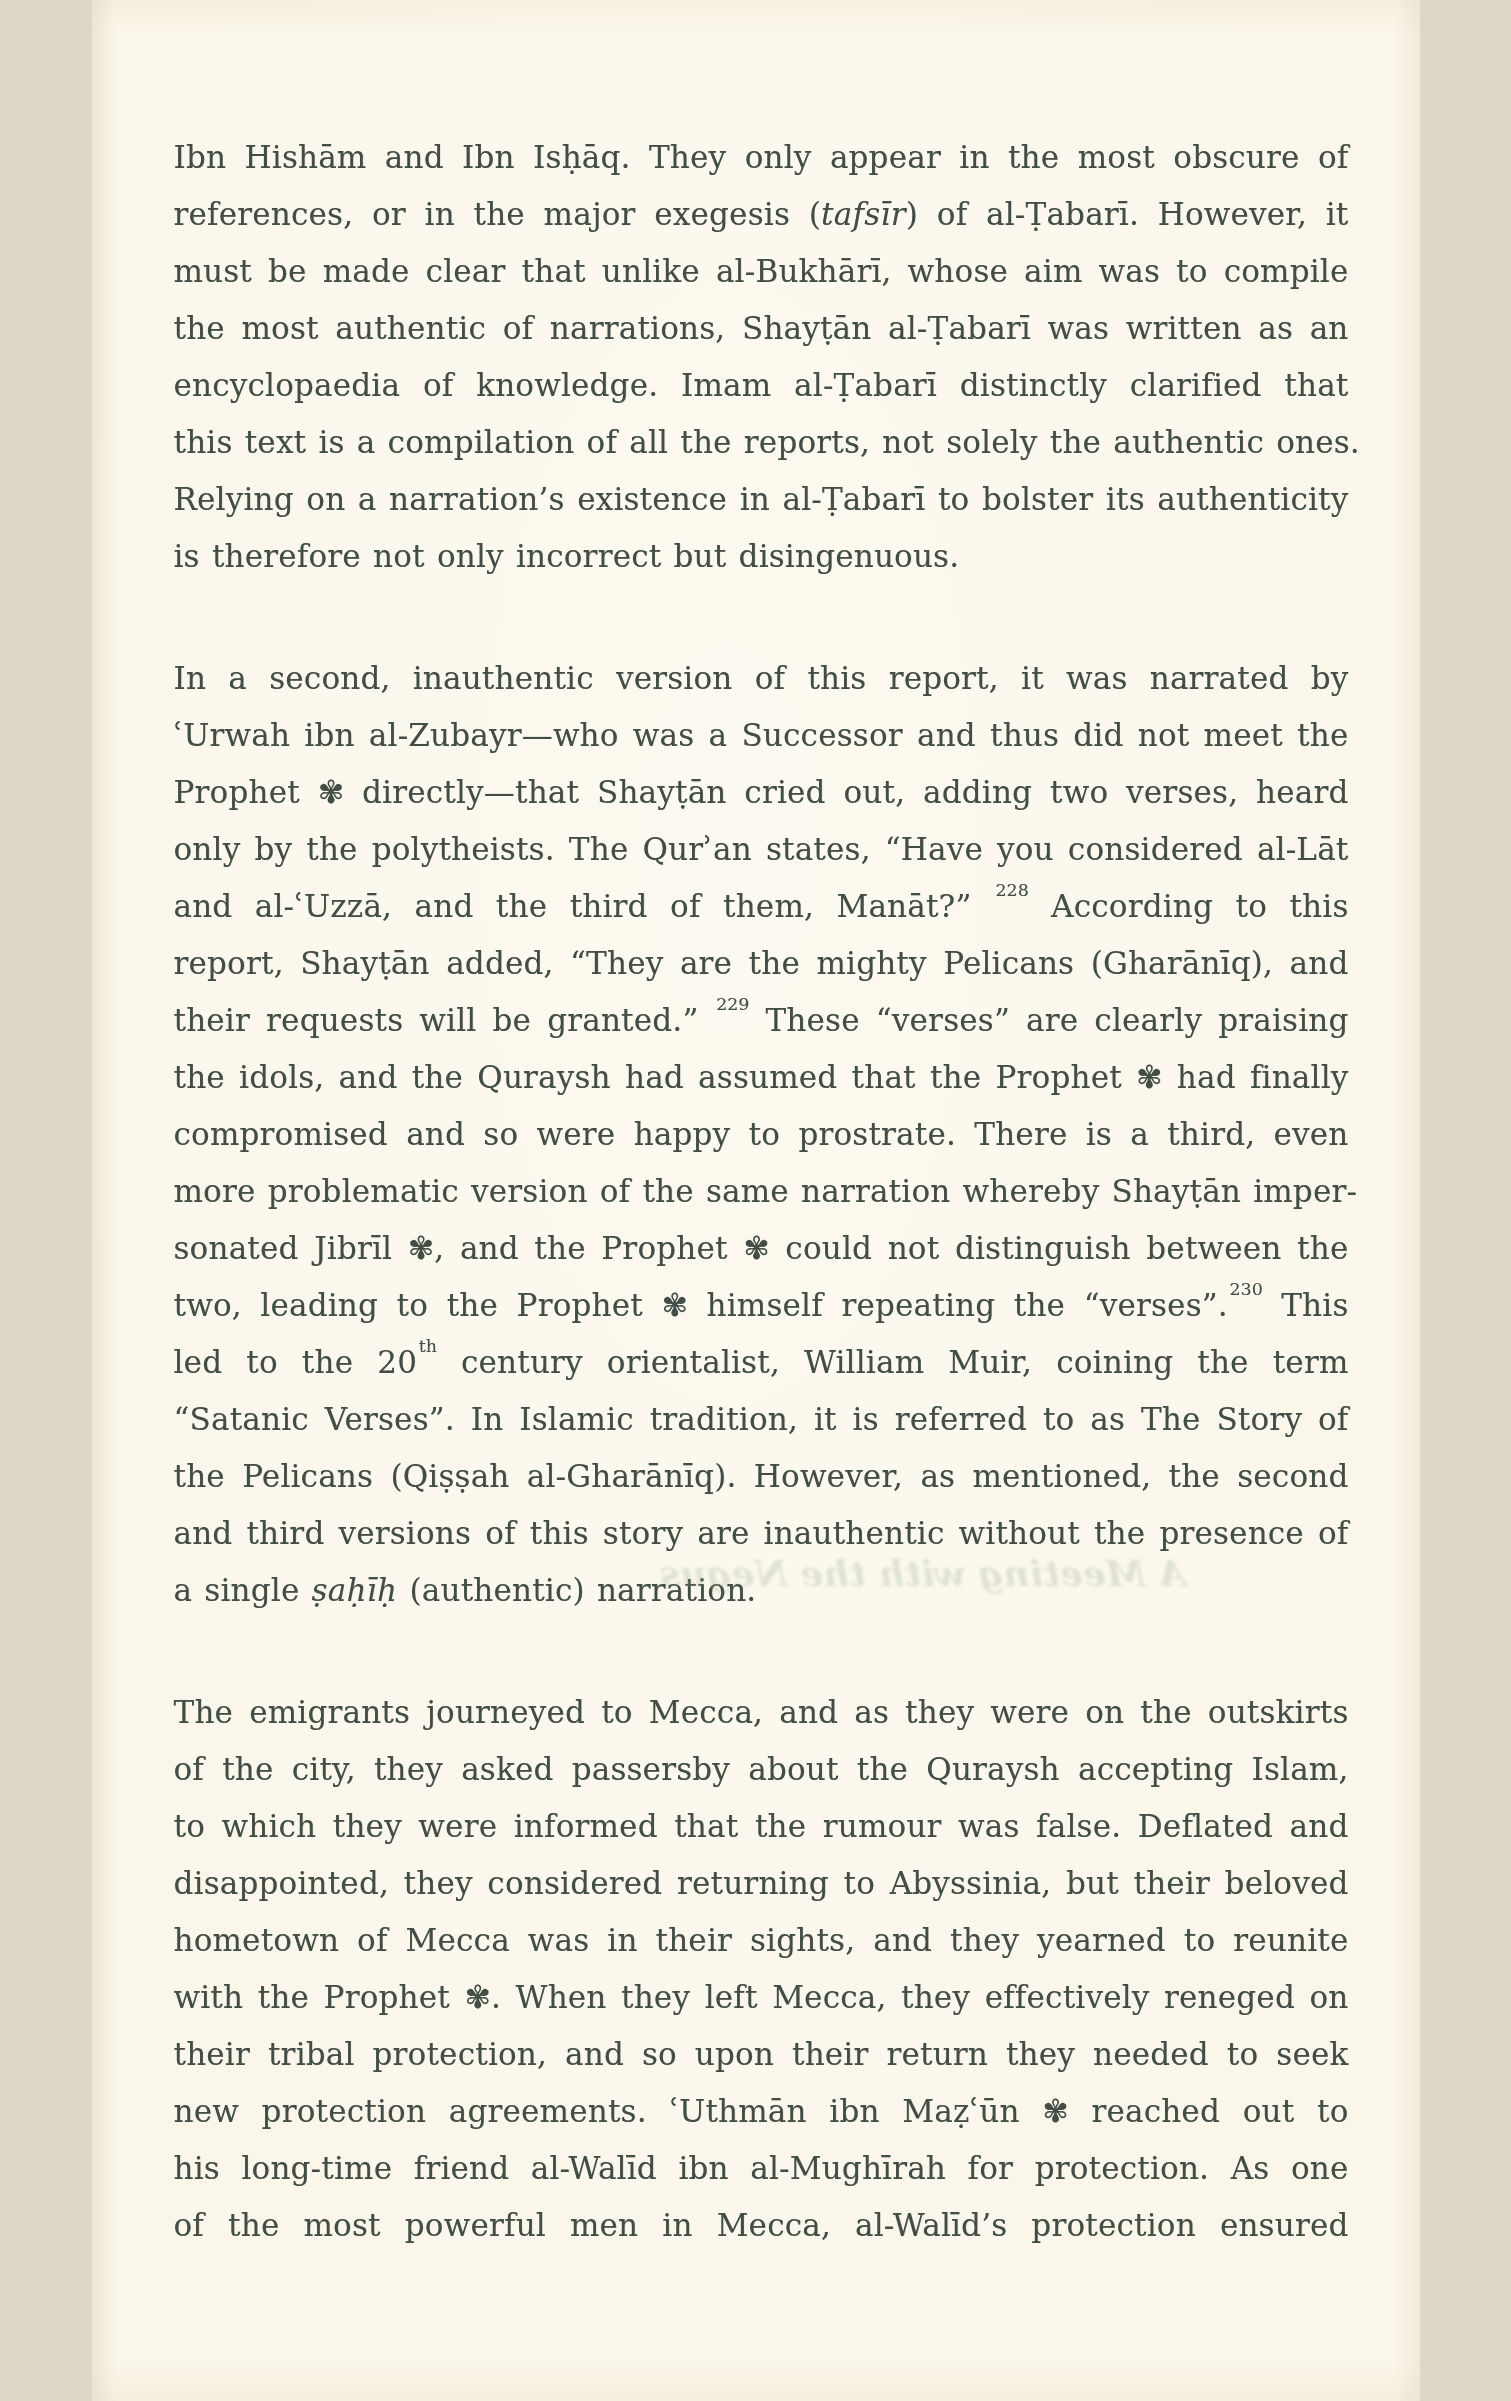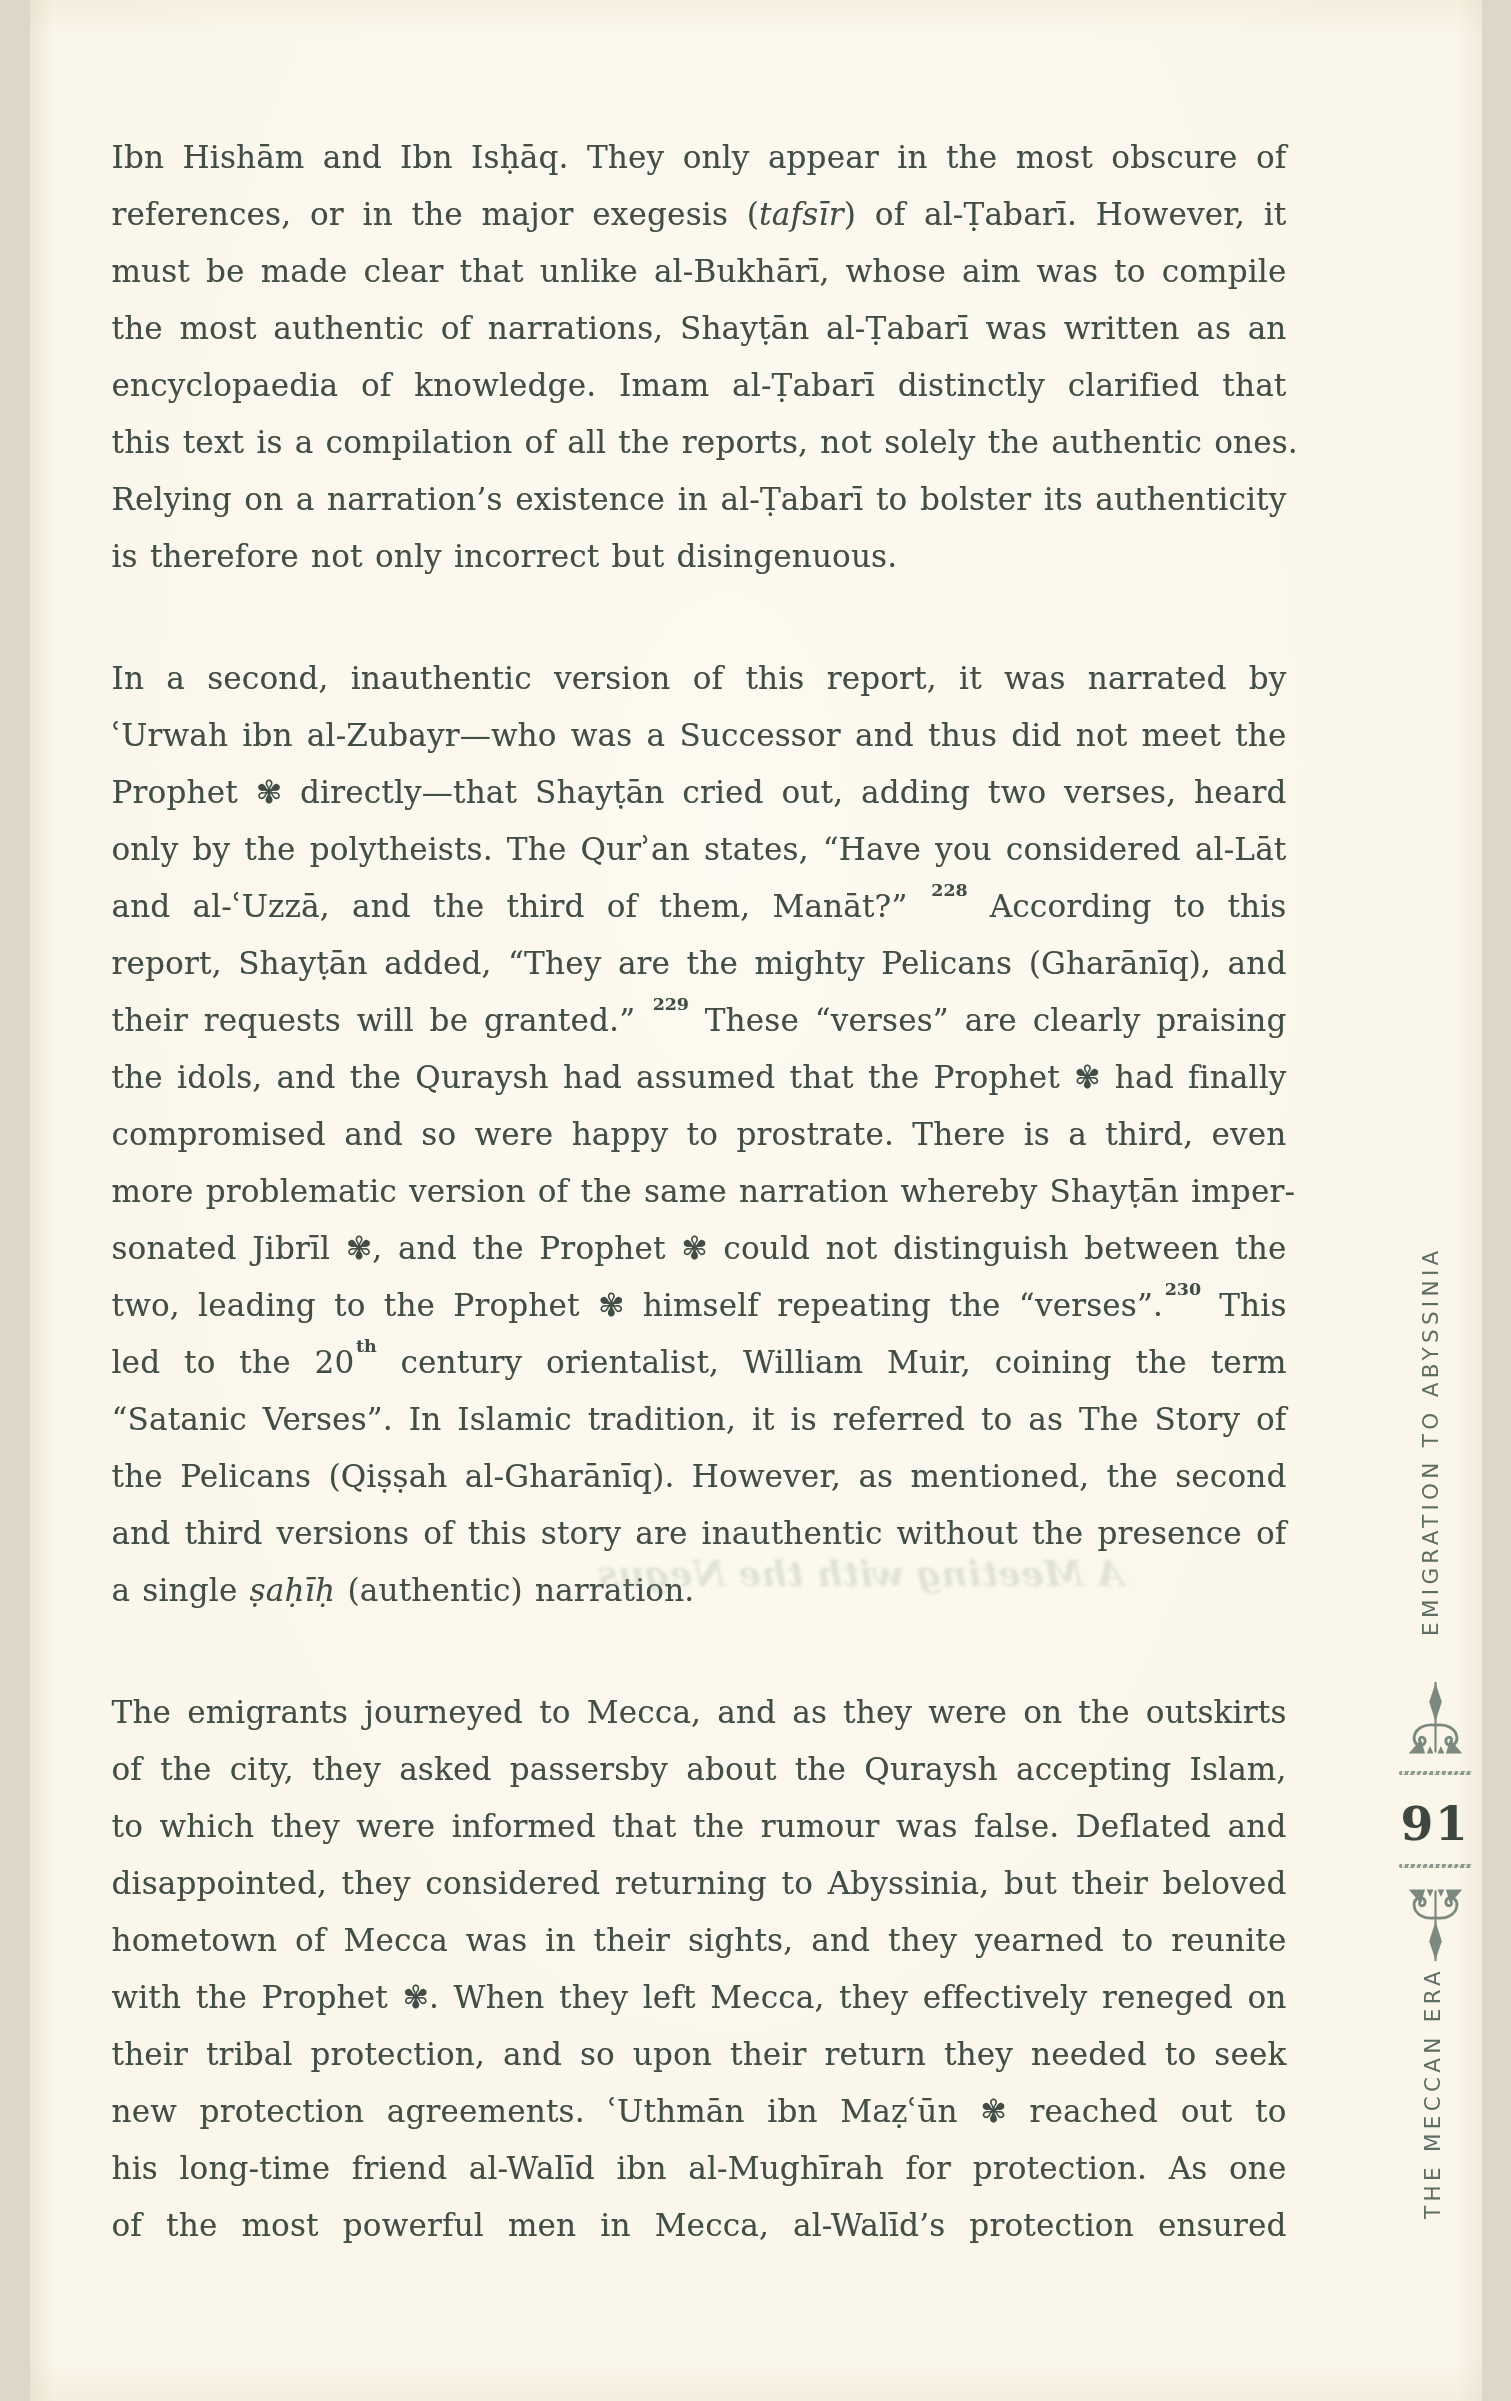--- a/index.html
+++ b/index.html
@@ -1,18 +1,18 @@
 <!DOCTYPE html>
 <html style="font-size:13.8px"><head>
 <meta charset="utf-8">
 <style>
   html,body{margin:0;padding:0;background:#dcd7c8;}
   .page{
     position:relative;
-    width:1452px;height:2401px;
+    width:1328px;height:2401px;
     margin:0 auto;
     overflow:hidden;
     font-family:"DejaVu Serif","DejaVu Sans",serif;
     background:
       linear-gradient(90deg, rgba(221,211,188,.45) 0, rgba(221,211,188,0) 24px),
       linear-gradient(270deg, rgba(226,217,196,.40) 0, rgba(226,217,196,0) 26px),
       linear-gradient(180deg, rgba(238,230,208,.50) 0, rgba(238,230,208,0) 34px),
       linear-gradient(0deg,  rgba(236,228,206,.45) 0, rgba(236,228,206,0) 40px),
       radial-gradient(ellipse at 48% 35%, rgba(255,253,246,.5), rgba(255,253,246,0) 75%),
       #faf6ea;
@@ -27,21 +27,21 @@
     letter-spacing:0.2px;word-spacing:2.1px;
     text-align:justify;text-align-last:justify;
     white-space:nowrap;
     text-shadow:0.3px 0.4px 0.6px rgba(62,74,66,.30);
   }
   .line.end{text-align-last:left;}
   .line i{letter-spacing:0.3px;}
   .line sup{
     font-size:.56em;line-height:0;
     position:relative;top:-.55em;margin-left:1.7px;
-    letter-spacing:0;word-spacing:0;font-weight:bold;
+    letter-spacing:0;word-spacing:0;
   }
   .line .h{font-size:1.02em;letter-spacing:0;}
   
   .ghost{
     position:absolute;left:578px;top:1552px;width:516px;height:60px;
     font-size:36px;font-weight:bold;font-style:italic;
     color:#8fa88a;opacity:.26;
     transform:scaleX(-1);
     filter:blur(1.4px);
     white-space:nowrap;text-align:center;

